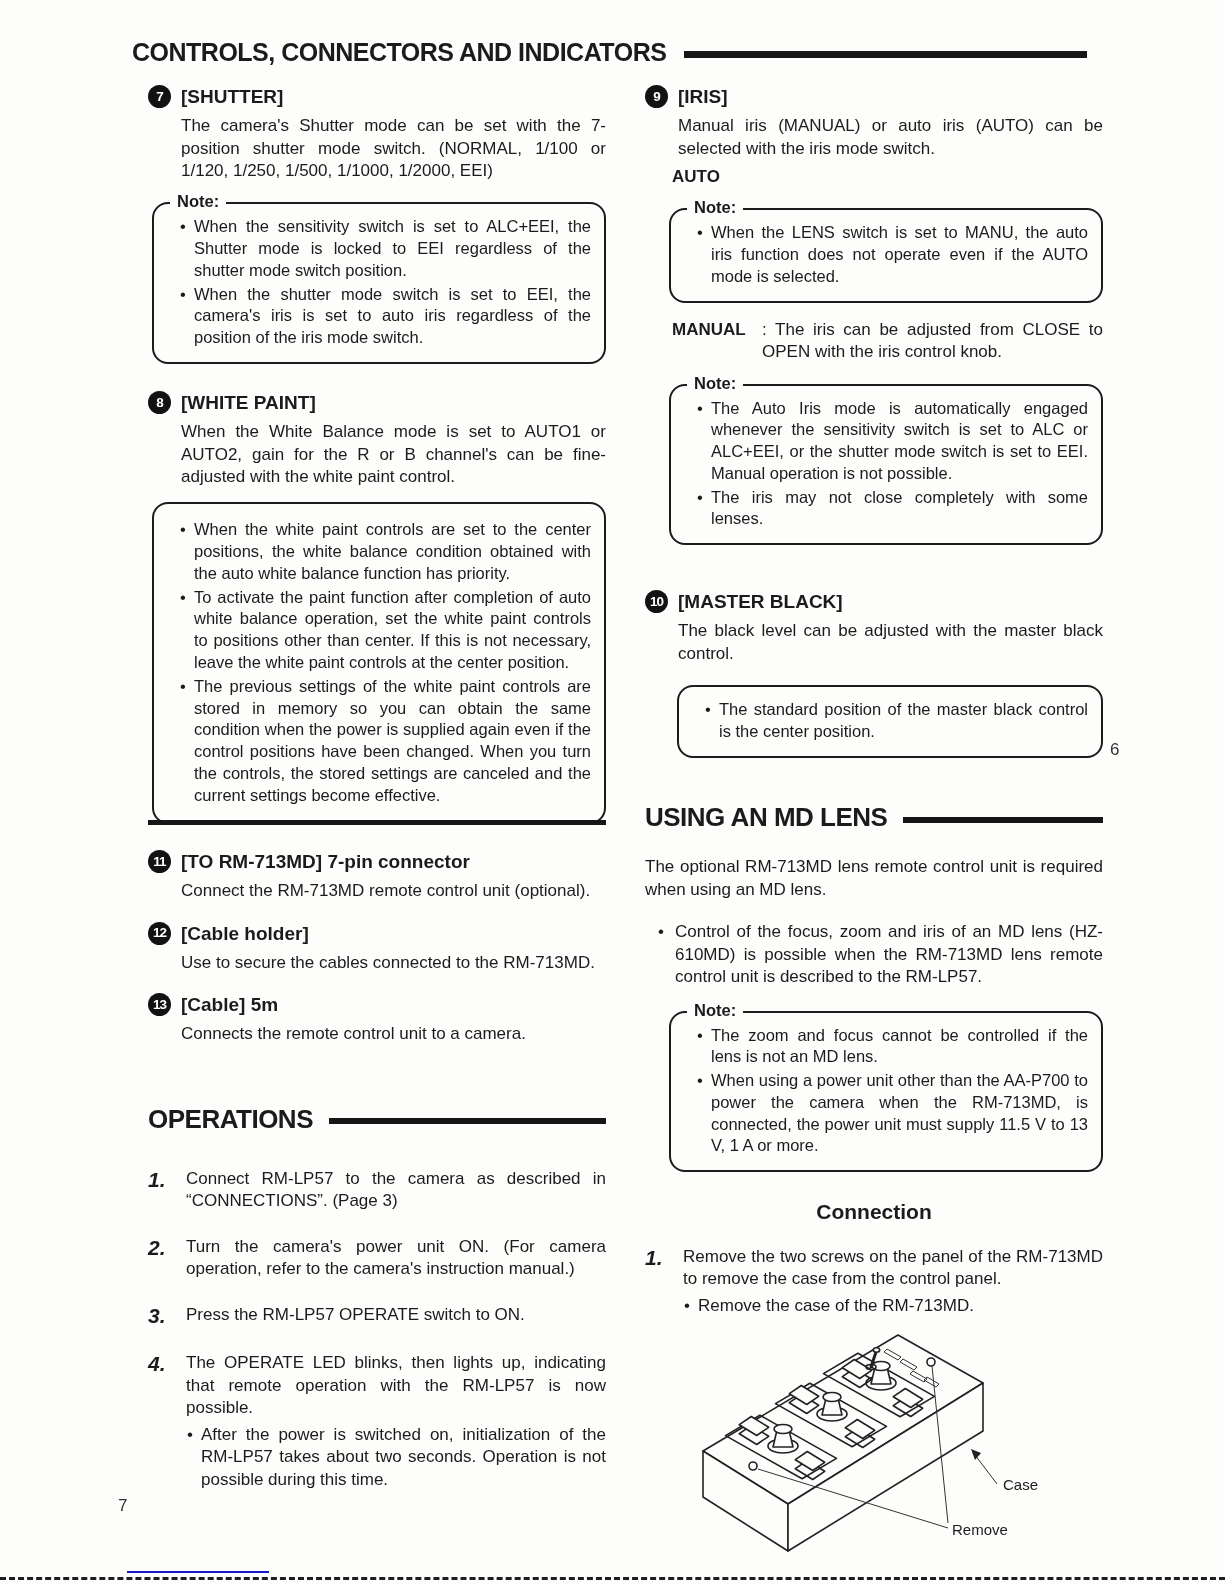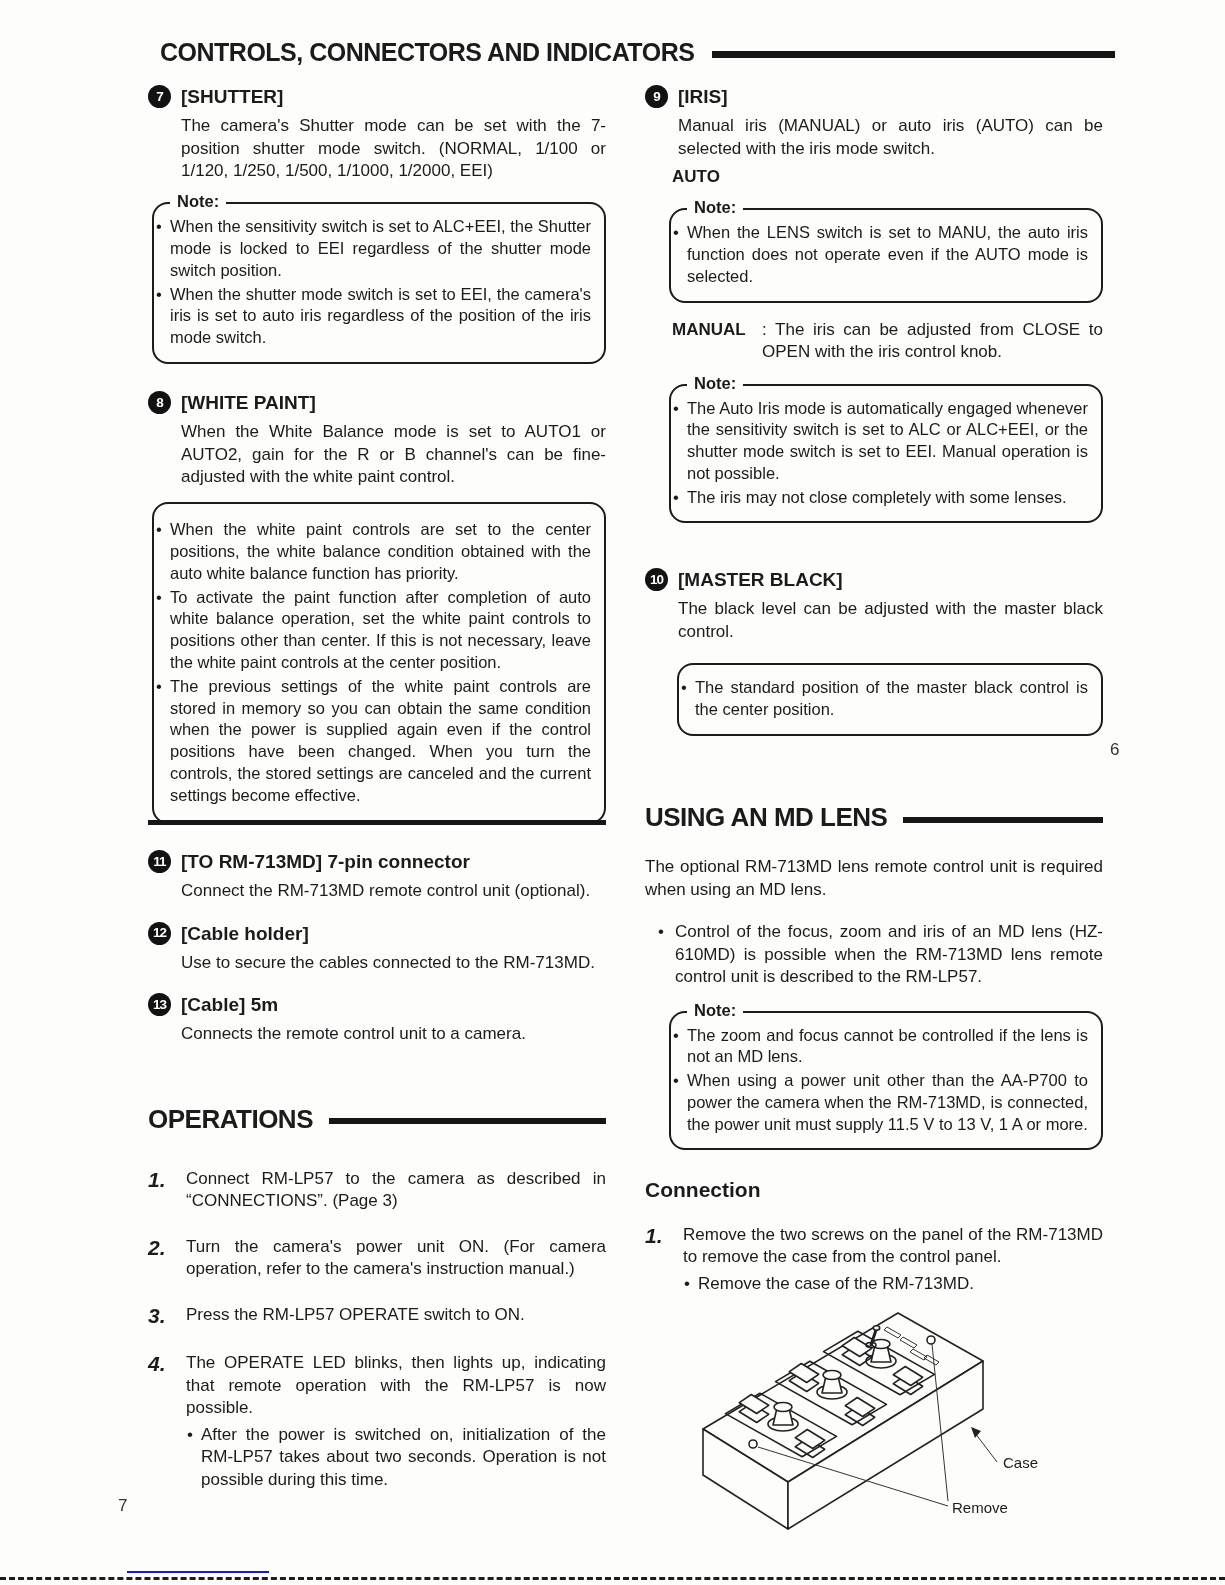--- a/index.html
+++ b/index.html
@@ -3,21 +3,21 @@
 <meta charset="utf-8">
 <style>
   html,body { margin:0; padding:0; background:#e8e8e8; }
   .page {
     position:relative; width:1225px; height:1585px; margin:0 auto;
     background:#fdfdfc; overflow:hidden;
     font-family:"Liberation Sans", sans-serif; color:#1b1b1b;
     -webkit-font-smoothing:antialiased;
   }
   
-  .mainhead { position:absolute; left:160px; top:38px; width:955px; display:flex; align-items:center; gap:18px; }
+  .mainhead { position:absolute; left:132px; top:38px; width:955px; display:flex; align-items:center; gap:18px; }
   .mainhead .ttl { font-size:25px; font-weight:700; letter-spacing:-0.5px; white-space:nowrap; }
   .mainhead .rule { flex:1; height:7px; background:#161616; margin-top:4px; }
 
   
   .col { position:absolute; width:458px; font-size:17px; line-height:1.32; }
   .lefttop  { left:148px; top:84px; }
   .righttop { left:645px; top:84px; }
   .leftbot  { left:148px; top:820px; }
   .rightbot { left:645px; top:800px; }
 
@@ -26,21 +26,21 @@
   .ncirc {
     width:23px; height:23px; border-radius:50%; background:#121212; color:#fff;
     font-size:13.5px; font-weight:700; display:flex; align-items:center; justify-content:center;
     margin-top:1px; flex-shrink:0; letter-spacing:-1px;
   }
   .secbody { margin-left:33px; text-align:justify; }
 
   
   .notebox {
     border:2.5px solid #1c1c1c; border-radius:16px;
-    padding:10px 13px 11px 1px; margin:12px 0 16px 4px;
+    padding:10px 13px 11px 25px; margin:12px 0 16px 4px;
     position:relative; font-size:16.5px;
   }
   .notebox.labeled { margin-top:20px; }
   .note-label {
     position:absolute; top:-13px; left:16px; background:#fdfdfc;
     padding:0 7px; font-weight:700; font-size:16.5px;
   }
   .bul { position:relative; padding-left:15px; text-align:justify; margin:2px 0; }
   .bul::before { content:"\2022"; position:absolute; left:1px; }
 
@@ -218,21 +218,21 @@
     <div style="text-align:justify;">The optional RM-713MD lens remote control unit is required when using an MD lens.</div>
 
     <div class="bul" style="margin:20px 0 0 12px; padding-left:18px;">Control of the focus, zoom and iris of an MD lens (HZ-610MD) is possible when the RM-713MD lens remote control unit is described to the RM-LP57.</div>
 
     <div class="notebox labeled" style="margin-left:24px; margin-top:22px;">
       <span class="note-label">Note:</span>
       <div class="bul">The zoom and focus cannot be controlled if the lens is not an MD lens.</div>
       <div class="bul">When using a power unit other than the AA-P700 to power the camera when the RM-713MD, is connected, the power unit must supply 11.5 V to 13 V, 1 A or more.</div>
     </div>
 
-    <div class="subhead" style="margin:26px 0 18px;">Connection</div>
+    <div class="subhead" style="margin:26px 0 18px;text-align:center;">Connection</div>
 
     <div class="step" style="margin-bottom:8px;">
       <span class="stepnum">1.</span>
       <span class="steptext">
         <span>Remove the two screws on the panel of the RM-713MD to remove the case from the control panel.</span>
         <span class="bul" style="display:block;">Remove the case of the RM-713MD.</span>
       </span>
     </div>
 
     <div class="diagram">

